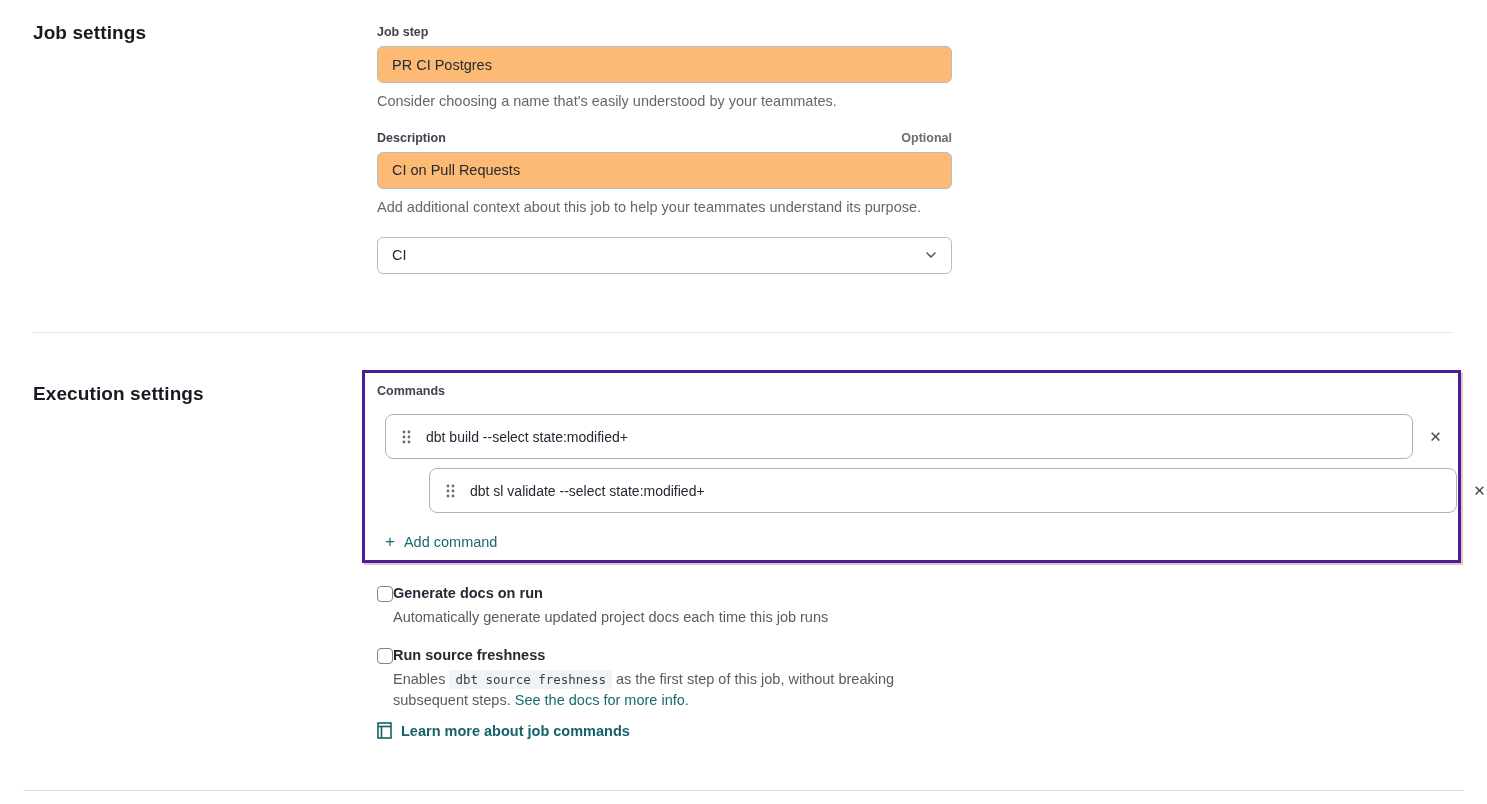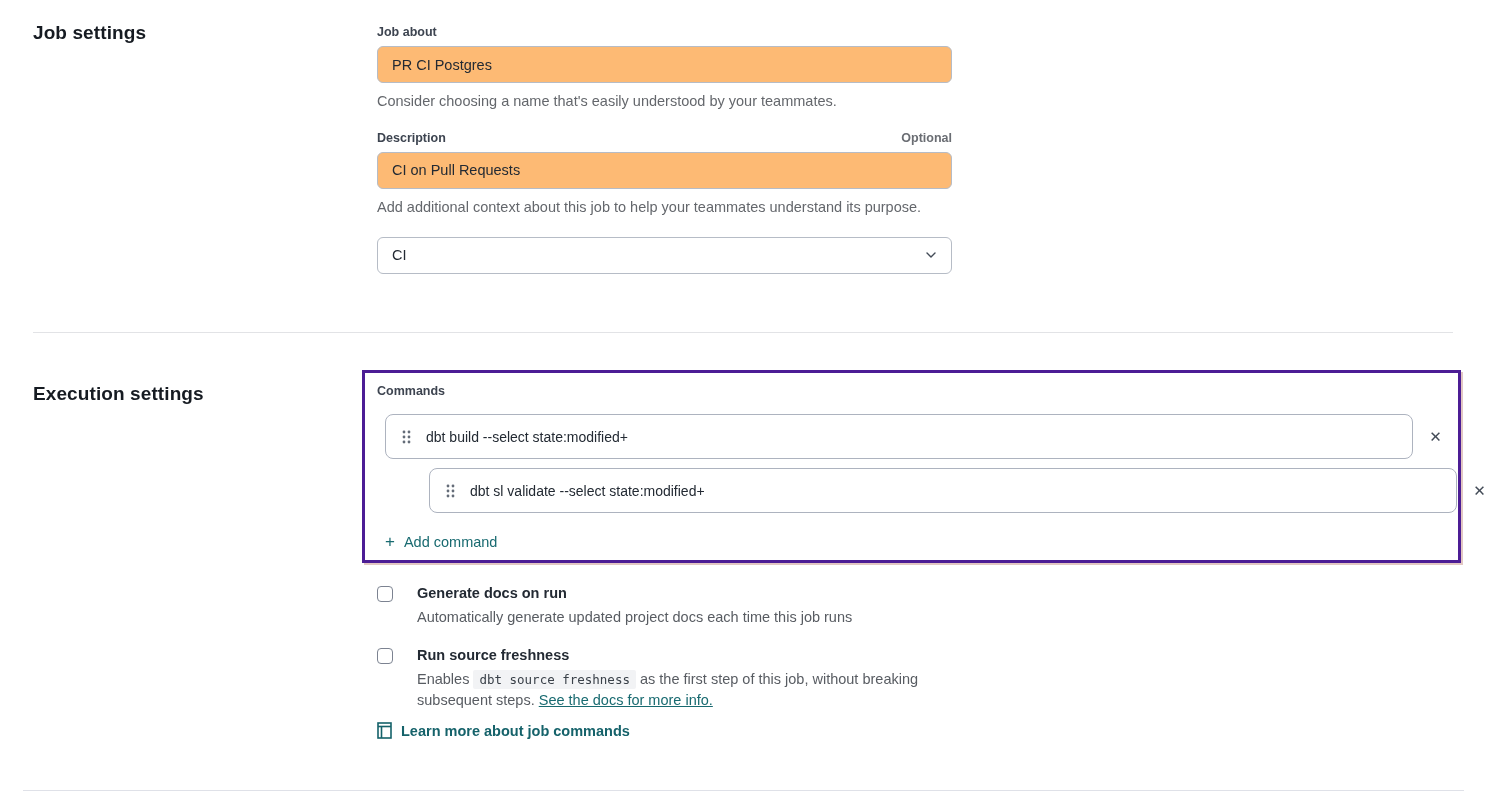--- a/index.html
+++ b/index.html
@@ -85,59 +85,59 @@
     position:absolute; left:20px; top:160px;
     display:flex; align-items:center; gap:9px;
     background:none; border:none; cursor:pointer;
     font-family:"Liberation Sans", sans-serif;
   }
   .add-plus { font-size:17px; color:#186a70; line-height:1; }
   .add-label { font-size:14.5px; color:#186a70; }
 
   
   .check-col { position:absolute; left:377px; top:585px; width:575px; }
-  .check-row { display:flex; align-items:flex-start; gap:24px; }
+  .check-row { display:flex; align-items:flex-start; gap:0; }
   .checkbox {
     appearance:none; -webkit-appearance:none;
     width:16px; height:16px; margin-top:1px;
     border:1.5px solid #7c8ema;
     border:1.5px solid #7c8391; border-radius:4px;
     background:#ffffff; cursor:pointer; flex:none;
   }
   .check-body { flex:1; }
   .check-title { font-size:14.5px; font-weight:700; color:#232a33; line-height:1.2; }
   .check-desc { font-size:14.5px; color:#585c62; margin-top:5px; line-height:1.42; width:545px; }
   #row-docs { margin-bottom:19px; }
   .inline-code {
     font-family:"DejaVu Sans Mono","Liberation Mono",monospace;
     font-size:12.5px; background:#f2f3f5; color:#3a4149;
     padding:2px 6px; border-radius:2px;
   }
-  .doc-link { color:#186a70; text-decoration:underline; cursor:pointer; }
+  .doc-link { color:#186a70; cursor:pointer; }
 
   
   .learn-more {
     position:absolute; left:377px; top:722px;
     display:flex; align-items:center; gap:9px;
     cursor:pointer; text-decoration:none;
   }
   .learn-more-label { font-size:14.5px; font-weight:700; color:#15626a; }
   .book-icon svg { display:block; }
 </style>
 </head>
 <body>
 
 <div class="page">
 
   <h2 class="section-heading" id="job-heading">Job settings</h2>
 
   <div class="form-col">
 
     <div class="field-label-row">
-      <label class="field-label">Job about</label>
+      <label class="field-label">Job step</label>
     </div>
     <input class="text-input" type="text" value="PR CI Postgres" style="">
     <div class="helper">Consider choosing a name that's easily understood by your teammates.</div>
 
     <div class="field-label-row">
       <label class="field-label">Description</label>
       <span class="optional-badge">Optional</span>
     </div>
     <input class="text-input" type="text" value="CI on Pull Requests" style="">
     <div class="helper">Add additional context about this job to help your teammates understand its purpose.</div>

